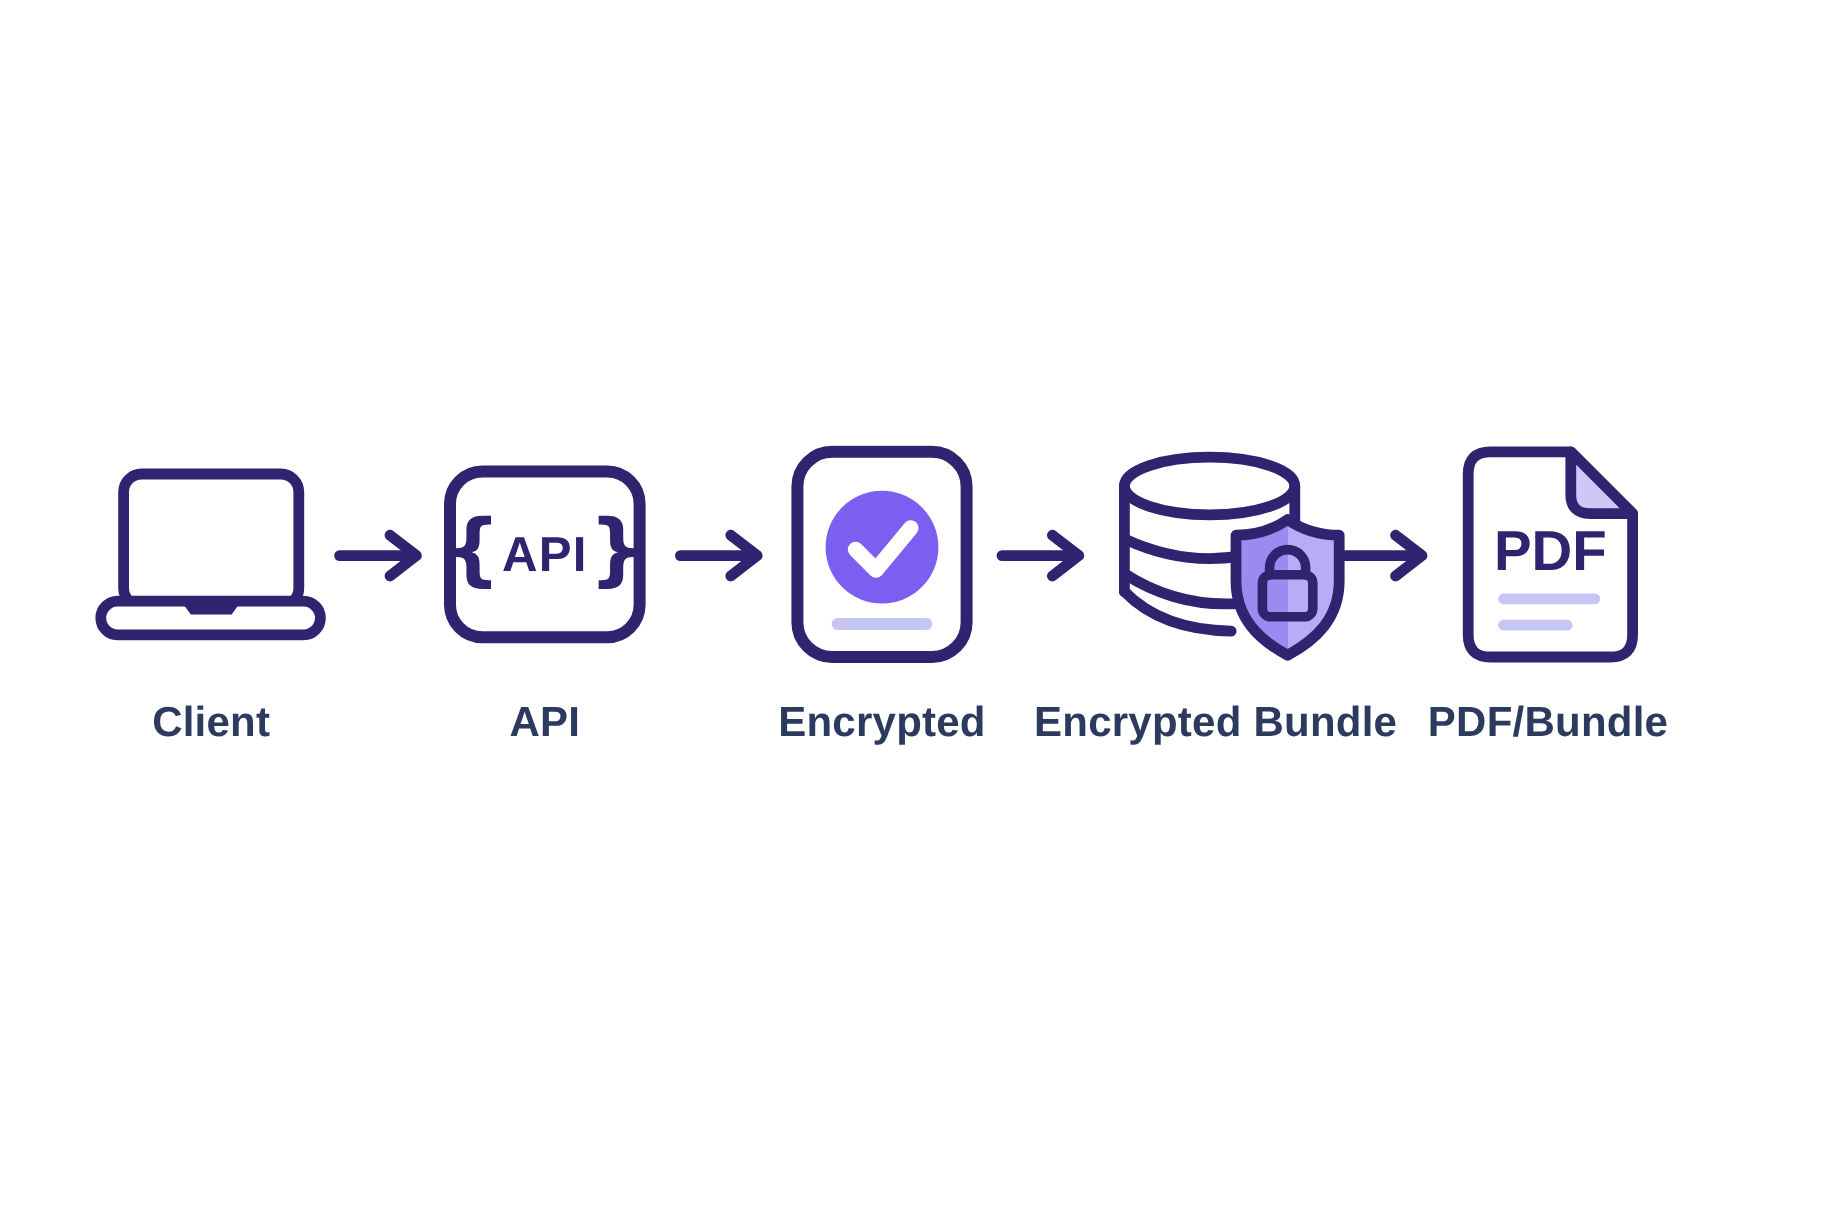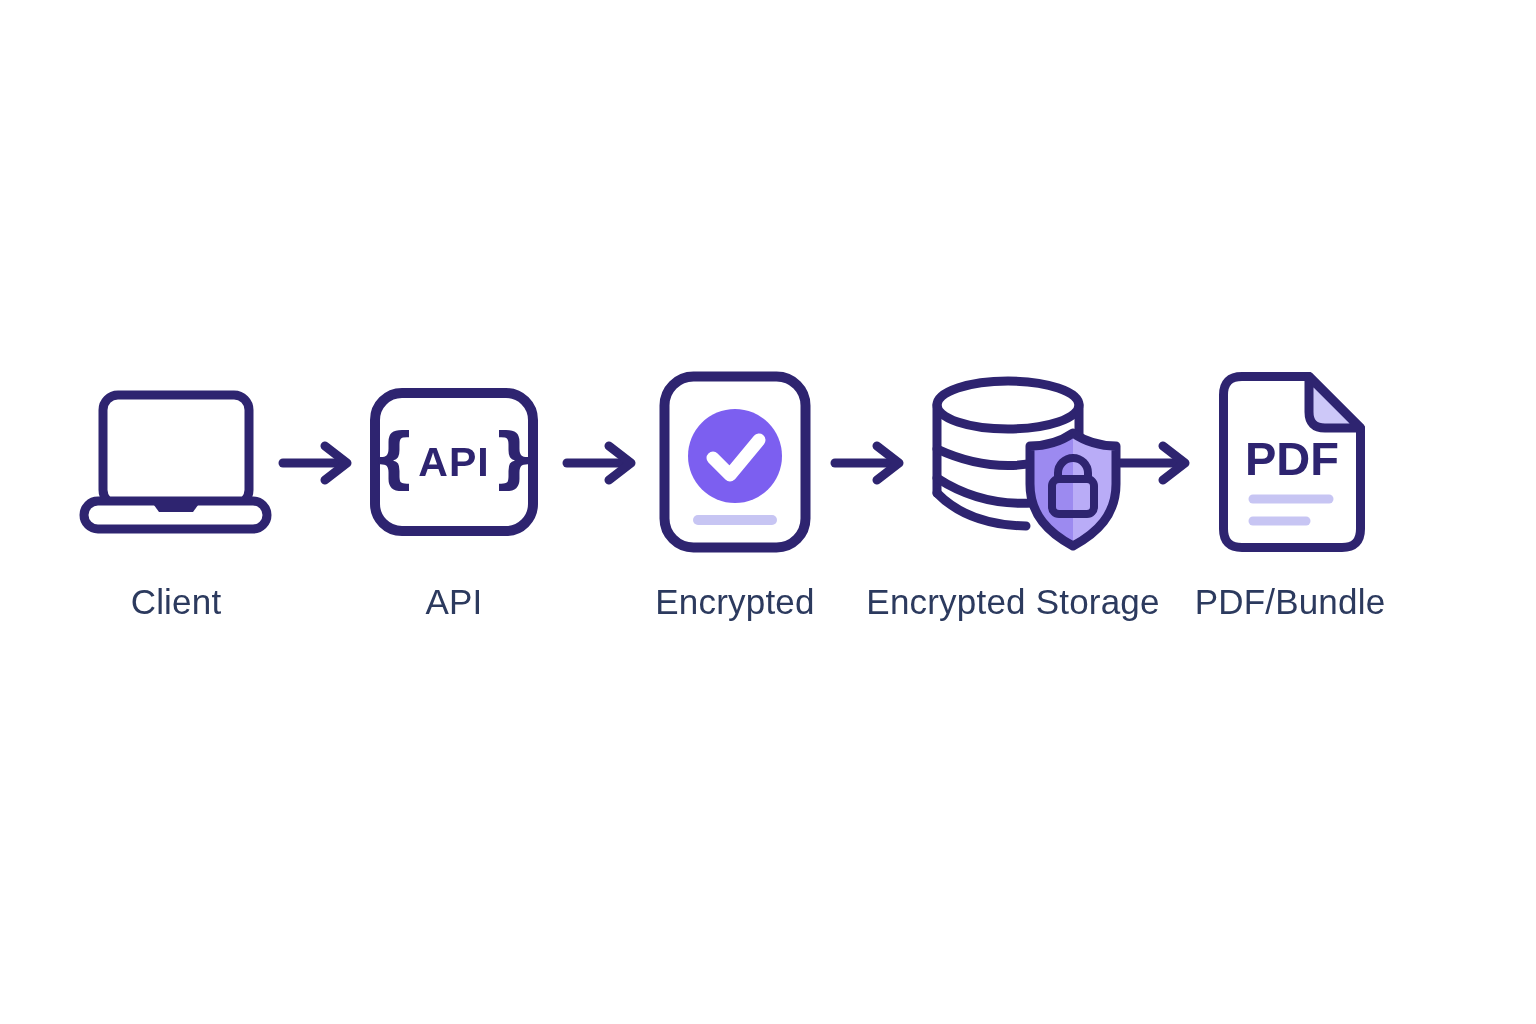--- a/index.html
+++ b/index.html
@@ -35,21 +35,21 @@
   .fill-fold{fill:var(--fold);}
   .stop-l{stop-color:var(--shield-left);}
   .stop-r{stop-color:var(--shield-right);}
   .round{stroke-linecap:round;stroke-linejoin:round;}
 
   .stage-label{
     position:absolute;
     top:582px;
     transform:translateX(-50%);
     font-size:35px;
-    font-weight:400;
+    font-weight:700;
     color:var(--label-text);
     white-space:nowrap;
     letter-spacing:0.2px;
   }
   .api-box{
     width:168px;height:148px;
     border:10px solid var(--ink);
     border-radius:32px;
     display:flex;align-items:center;justify-content:center;
     color:var(--ink);
@@ -124,21 +124,21 @@
       <path d="M9 74 Q80 107 151 74"></path>
       <path d="M9 103 Q52 131 104 128"></path>
       <path d="M9 118 Q40 150 98 151"></path>
     </g>
     <g transform="translate(102,57)">
       <path d="M43 1 C56 10 70 14 86 14 V52 C86 83 67 101 43 114 C19 101 0 83 0 52 V14 C16 14 30 10 43 1 Z" fill="url(#shieldGrad)" class="stroke-ink" stroke-width="9" stroke-linejoin="round"></path>
       <path d="M28 47 v-6 a15 15 0 0 1 30 0 v6" class="fill-none stroke-ink round" stroke-width="8"></path>
       <rect x="22" y="47" width="42" height="35" rx="7" class="fill-none stroke-ink" stroke-width="8"></rect>
     </g>
   </svg>
-  <div class="stage-label" style="left:1013px;">Encrypted Storage</div>
+  <div class="stage-label" style="left:1013px;">Encrypted Bundle</div>
 
   <svg class="abs" style="left:1116px;top:440px;" width="78" height="46" viewBox="0 0 78 46">
     <line x1="5" y1="23" x2="60" y2="23" class="stroke-ink round" stroke-width="9"></line>
     <path d="M47 6 L69 23 L47 40" class="fill-none stroke-ink round" stroke-width="9"></path>
   </svg>
 
   <svg class="abs" style="left:1216px;top:371px;" width="150" height="182" viewBox="0 0 150 182">
     <path d="M26 5.5 H93 L144.5 57 V158 Q144.5 176.5 126 176.5 H26 Q7.5 176.5 7.5 158 V24 Q7.5 5.5 26 5.5 Z" class="fill-white stroke-ink" stroke-width="9" stroke-linejoin="round"></path>
     <path d="M93 5.5 V41 Q93 57 109 57 H144.5 Z" class="fill-fold stroke-ink" stroke-width="9" stroke-linejoin="round"></path>
     <text x="76" y="104" text-anchor="middle" font-size="47" font-weight="bold" class="fill-ink">PDF</text>

